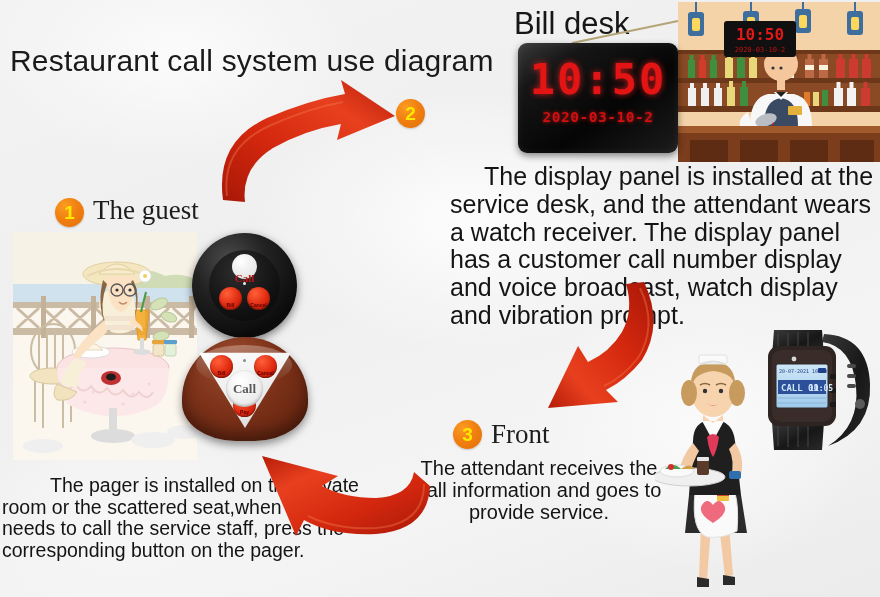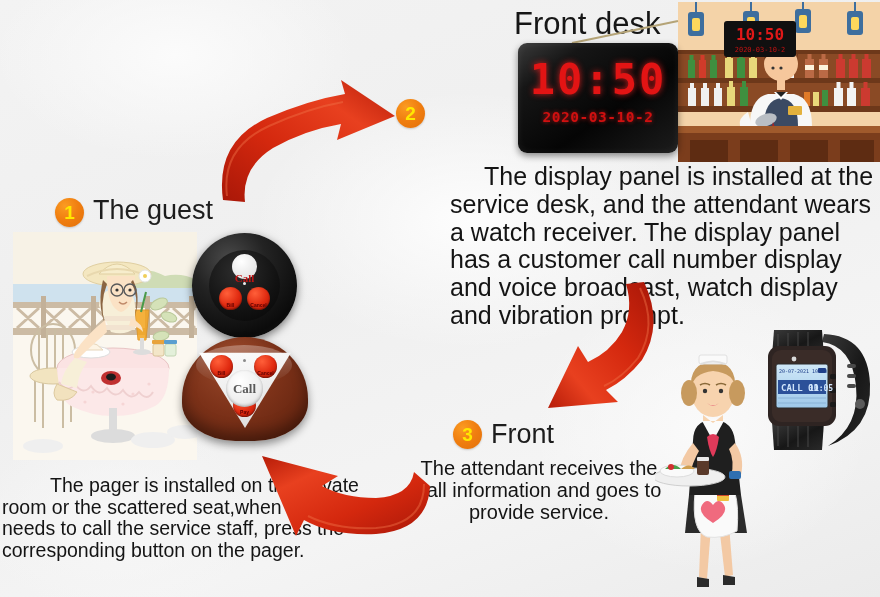--- a/index.html
+++ b/index.html
@@ -32,21 +32,21 @@
     width:29px;height:29px;border-radius:50%;
     background:radial-gradient(circle at 34% 28%,#fb9b22 0%,#f07e10 48%,#e2700a 100%);
     color:#ffe800;font-weight:bold;font-size:19px;
     display:flex;align-items:center;justify-content:center;
     box-shadow:0 1px 2px rgba(0,0,0,.18);
   }
   #badge1{left:55px;top:198px;}
   #badge2{left:396px;top:99px;}
   #badge3{left:453px;top:420px;}
 
-  .steplabel{font-size:27px;color:#1d1d1d;white-space:nowrap;}
+  .steplabel{font-size:27px;color:#1d1d1d;white-space:nowrap;font-family:Liberation Serif, serif;}
   #label-guest{left:93px;top:195px;}
   #label-waiter{left:491px;top:419px;}
 
   
   .para{color:#141414;line-height:1.11;}
   #para-panel{left:450px;top:163px;width:430px;font-size:25px;text-indent:34px;}
   #para-pager{left:2px;top:475px;width:398px;font-size:19.5px;text-indent:48px;}
   #para-waiter{left:405px;top:457px;width:268px;font-size:20px;text-align:center;}
 
   
@@ -147,21 +147,22 @@
   .arrow{position:absolute;}
   #arrow1{left:205px;top:78px;width:205px;height:128px;}
   #arrow2{left:522px;top:282px;width:175px;height:132px;}
   #arrow3{left:252px;top:432px;width:185px;height:112px;}
 </style>
 </head>
 <body>
 
 <div id="stage">
 
-  <div class="abs" id="frontdesk">Front desk</div>
+  <div class="abs" id="title">Restaurant call system use diagram</div>
+  <div class="abs" id="frontdesk">Bill desk</div>
 
   <div class="abs" id="bar">
     <svg width="202" height="160" viewBox="0 0 202 160">
       <rect x="0" y="0" width="202" height="160" fill="#f4d3a8"></rect>
 
       <g fill="#3d6e9e">
         <rect x="17" y="0" width="2" height="12"></rect>
           <rect x="72" y="0" width="2" height="10"></rect>
         <rect x="124" y="0" width="2" height="8"></rect>
           <rect x="176" y="0" width="2" height="10"></rect>

